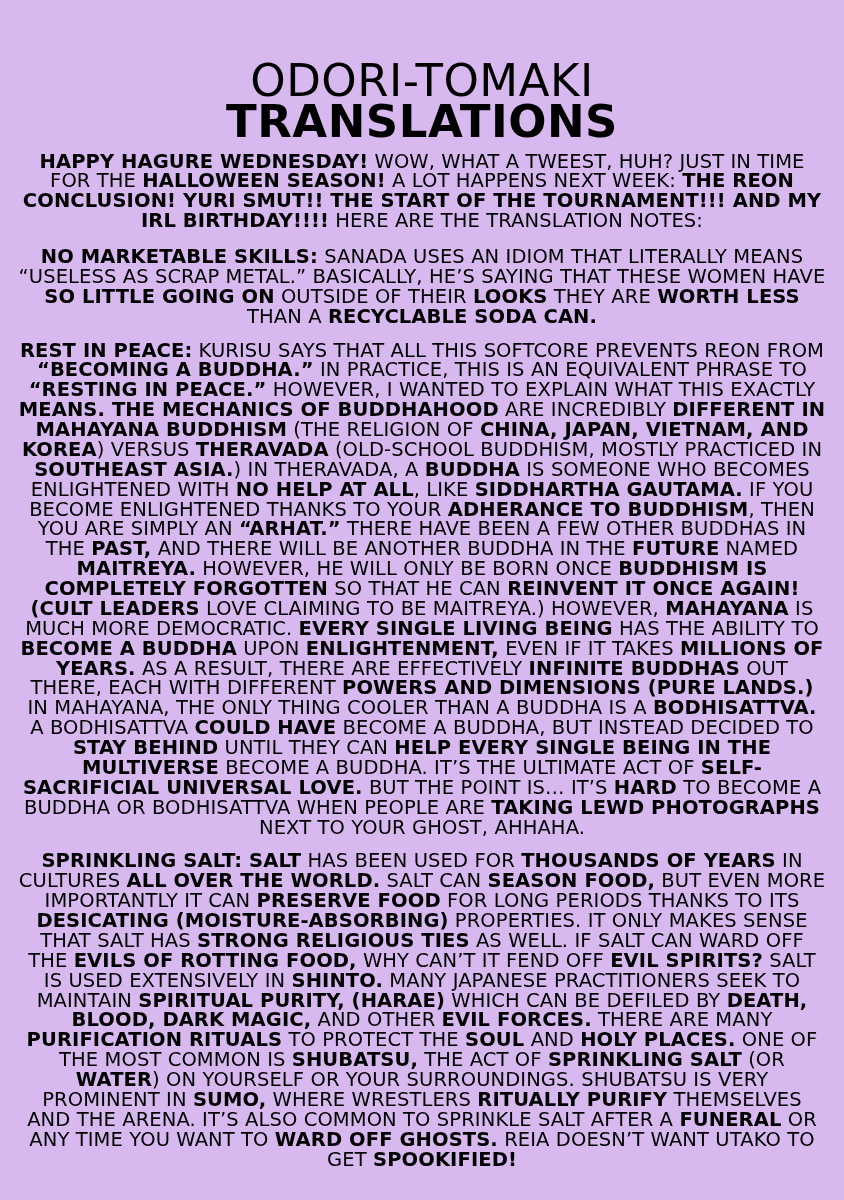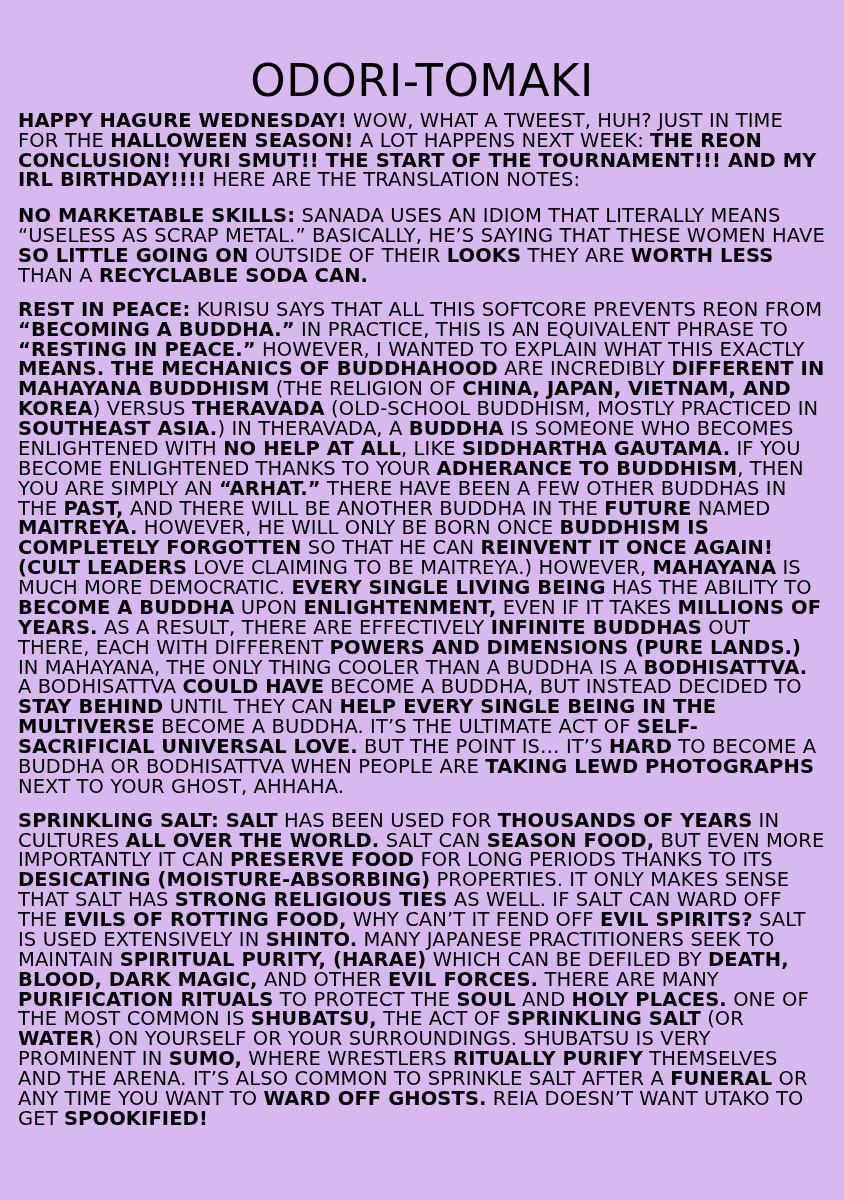--- a/index.html
+++ b/index.html
@@ -43,20 +43,21 @@
   }
   .title-url {
     font-size: 25px;
     font-weight: bold;
     letter-spacing: 0.3px;
     line-height: 1.1;
     margin-top: 2px;
     text-transform: uppercase;
   }
   .para {
+    text-align: center;
     font-size: 19.5px;
     line-height: 1.02;
     letter-spacing: 0.1px;
     text-transform: uppercase;
     margin: 0 0 14px 0;
     font-weight: normal;
   }
   .para.intro {
     margin-top: 8px;
     margin-bottom: 16px;
@@ -65,20 +66,21 @@
     font-weight: bold;
   }
 </style>
 </head>
 <body>
 
 <div class="page">
 
   <div class="title-block">
     <div class="title-line1">ODORI-TOMAKI</div>
+    <div class="title-line2">TRANSLATIONS</div>
   </div>
 
   <div id="body-paragraphs">
       <div class="para intro"><b>HAPPY HAGURE WEDNESDAY!</b><span> WOW, WHAT A TWEEST, HUH? JUST IN TIME FOR THE </span><b>HALLOWEEN SEASON!</b><span> A LOT HAPPENS NEXT WEEK: </span><b>THE REON CONCLUSION! YURI SMUT!! THE START OF THE TOURNAMENT!!! AND MY IRL BIRTHDAY!!!!</b><span> HERE ARE THE TRANSLATION NOTES:</span></div>
       <div class="para"><b>NO MARKETABLE SKILLS:</b><span> SANADA USES AN IDIOM THAT LITERALLY MEANS “USELESS AS SCRAP METAL.”</span><span> BASICALLY, HE’S SAYING THAT THESE WOMEN HAVE </span><b>SO LITTLE GOING ON</b><span> OUTSIDE OF THEIR </span><b>LOOKS</b><span> THEY ARE </span><b>WORTH LESS</b><span> THAN A </span><b>RECYCLABLE SODA CAN.</b></div>
       <div class="para"><b>REST IN PEACE:</b><span> KURISU SAYS THAT ALL THIS SOFTCORE PREVENTS REON FROM </span><b>“BECOMING A BUDDHA.”</b><span> IN PRACTICE, THIS IS AN EQUIVALENT PHRASE TO </span><b>“RESTING IN PEACE.”</b><span> HOWEVER, I WANTED TO EXPLAIN WHAT THIS EXACTLY </span><b>MEANS. THE MECHANICS OF BUDDHAHOOD</b><span> ARE INCREDIBLY </span><b>DIFFERENT IN MAHAYANA BUDDHISM</b><span> (THE RELIGION OF </span><b>CHINA, JAPAN, VIETNAM, AND KOREA</b><span>) VERSUS </span><b>THERAVADA</b><span> (OLD-SCHOOL BUDDHISM, MOSTLY PRACTICED IN </span><b>SOUTHEAST ASIA.</b><span>) IN THERAVADA, A </span><b>BUDDHA</b><span> IS SOMEONE WHO BECOMES ENLIGHTENED WITH </span><b>NO HELP AT ALL</b><span>, LIKE </span><b>SIDDHARTHA GAUTAMA.</b><span> IF YOU BECOME ENLIGHTENED THANKS TO YOUR </span><b>ADHERANCE TO BUDDHISM</b><span>, THEN YOU ARE SIMPLY AN </span><b>“ARHAT.”</b><span> THERE HAVE BEEN A FEW OTHER BUDDHAS IN THE </span><b>PAST,</b><span> AND THERE WILL BE ANOTHER BUDDHA IN THE </span><b>FUTURE</b><span> NAMED </span><b>MAITREYA.</b><span> HOWEVER, HE WILL ONLY BE BORN ONCE </span><b>BUDDHISM IS COMPLETELY FORGOTTEN</b><span> SO THAT HE CAN </span><b>REINVENT IT ONCE AGAIN! (CULT LEADERS</b><span> LOVE CLAIMING TO BE MAITREYA.) HOWEVER, </span><b>MAHAYANA</b><span> IS MUCH MORE DEMOCRATIC. </span><b>EVERY SINGLE LIVING BEING</b><span> HAS THE ABILITY TO </span><b>BECOME A BUDDHA</b><span> UPON </span><b>ENLIGHTENMENT,</b><span> EVEN IF IT TAKES </span><b>MILLIONS OF YEARS.</b><span> AS A RESULT, THERE ARE EFFECTIVELY </span><b>INFINITE BUDDHAS</b><span> OUT THERE, EACH WITH DIFFERENT </span><b>POWERS AND DIMENSIONS (PURE LANDS.)</b><span> IN MAHAYANA, THE ONLY THING COOLER THAN A BUDDHA IS A </span><b>BODHISATTVA.</b><span> A BODHISATTVA </span><b>COULD HAVE</b><span> BECOME A BUDDHA, BUT INSTEAD DECIDED TO </span><b>STAY BEHIND</b><span> UNTIL THEY CAN </span><b>HELP EVERY SINGLE BEING IN THE MULTIVERSE</b><span> BECOME A BUDDHA. IT’S THE ULTIMATE ACT OF </span><b>SELF-SACRIFICIAL UNIVERSAL LOVE.</b><span> BUT THE POINT IS… IT’S </span><b>HARD</b><span> TO BECOME A BUDDHA OR BODHISATTVA WHEN PEOPLE ARE </span><b>TAKING LEWD PHOTOGRAPHS</b><span> NEXT TO YOUR GHOST, AHHAHA.</span></div>
       <div class="para"><b>SPRINKLING SALT: SALT</b><span> HAS BEEN USED FOR </span><b>THOUSANDS OF YEARS</b><span> IN CULTURES </span><b>ALL OVER THE WORLD.</b><span> SALT CAN </span><b>SEASON FOOD,</b><span> BUT EVEN MORE IMPORTANTLY IT CAN </span><b>PRESERVE FOOD</b><span> FOR LONG PERIODS THANKS TO ITS </span><b>DESICATING (MOISTURE-ABSORBING)</b><span> PROPERTIES. IT ONLY MAKES SENSE THAT SALT HAS </span><b>STRONG RELIGIOUS TIES</b><span> AS WELL. IF SALT CAN WARD OFF THE </span><b>EVILS OF ROTTING FOOD,</b><span> WHY CAN’T IT FEND OFF </span><b>EVIL SPIRITS?</b><span> SALT IS USED EXTENSIVELY IN </span><b>SHINTO.</b><span> MANY JAPANESE PRACTITIONERS SEEK TO MAINTAIN </span><b>SPIRITUAL PURITY, (HARAE)</b><span> WHICH CAN BE DEFILED BY </span><b>DEATH, BLOOD, DARK MAGIC,</b><span> AND OTHER </span><b>EVIL FORCES.</b><span> THERE ARE MANY </span><b>PURIFICATION RITUALS</b><span> TO PROTECT THE </span><b>SOUL</b><span> AND </span><b>HOLY PLACES.</b><span> ONE OF THE MOST COMMON IS </span><b>SHUBATSU,</b><span> THE ACT OF </span><b>SPRINKLING SALT</b><span> (OR </span><b>WATER</b><span>) ON YOURSELF OR YOUR SURROUNDINGS. SHUBATSU IS VERY PROMINENT IN </span><b>SUMO,</b><span> WHERE WRESTLERS </span><b>RITUALLY PURIFY</b><span> THEMSELVES AND THE ARENA. IT’S ALSO COMMON TO SPRINKLE SALT AFTER A </span><b>FUNERAL</b><span> OR ANY TIME YOU WANT TO </span><b>WARD OFF GHOSTS.</b><span> REIA DOESN’T WANT UTAKO TO GET </span><b>SPOOKIFIED!</b></div>
     </div>
 
 </div>

